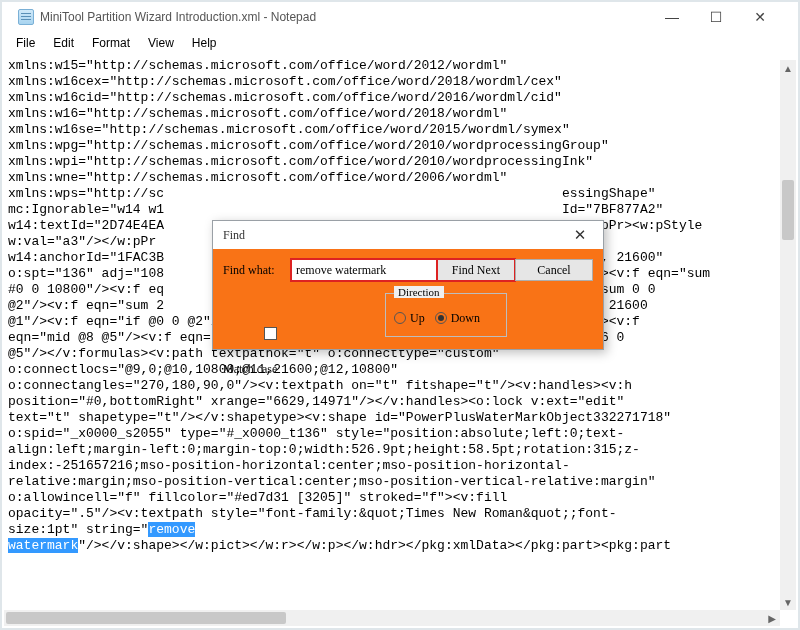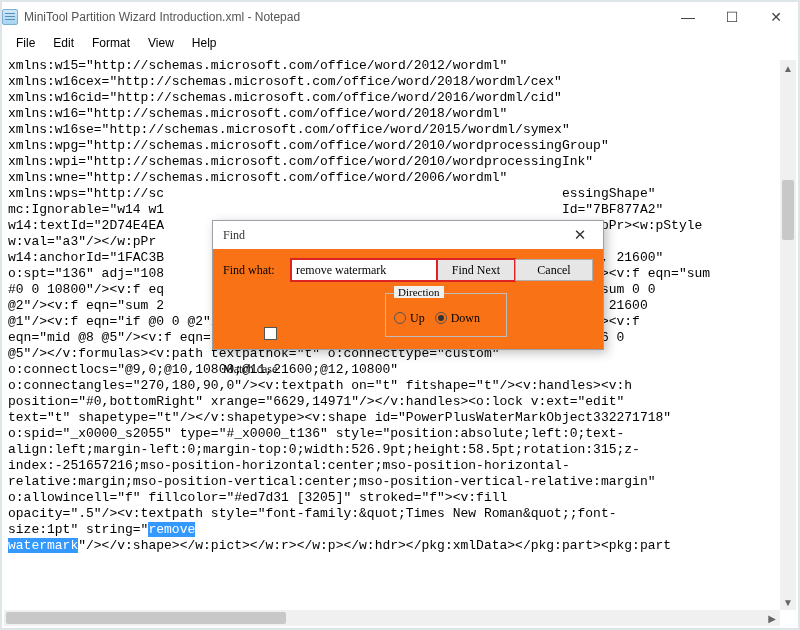--- a/index.html
+++ b/index.html
@@ -8,21 +8,21 @@
     font-family: "Segoe UI", Tahoma, sans-serif;
     font-size: 12px;
     background: #fff;
     width: 800px; height: 630px;
     overflow: hidden;
     position: relative;
     border: 2px solid #dfe6ea;
   }
   .titlebar {
     display: flex; align-items: center;
-    height: 30px; padding: 0 0;
+    height: 30px; padding: 0 16px;
     background: #fff;
   }
   .titlebar .notepad-icon {
     width: 16px; height: 16px; margin-right: 6px;
     background: linear-gradient(#cfe8f8,#a8d4f0);
     border: 1px solid #7ab0d6; border-radius: 2px;
     position: relative;
   }
   .titlebar .notepad-icon::after{
     content:""; position:absolute; left:2px; right:2px; top:3px;

